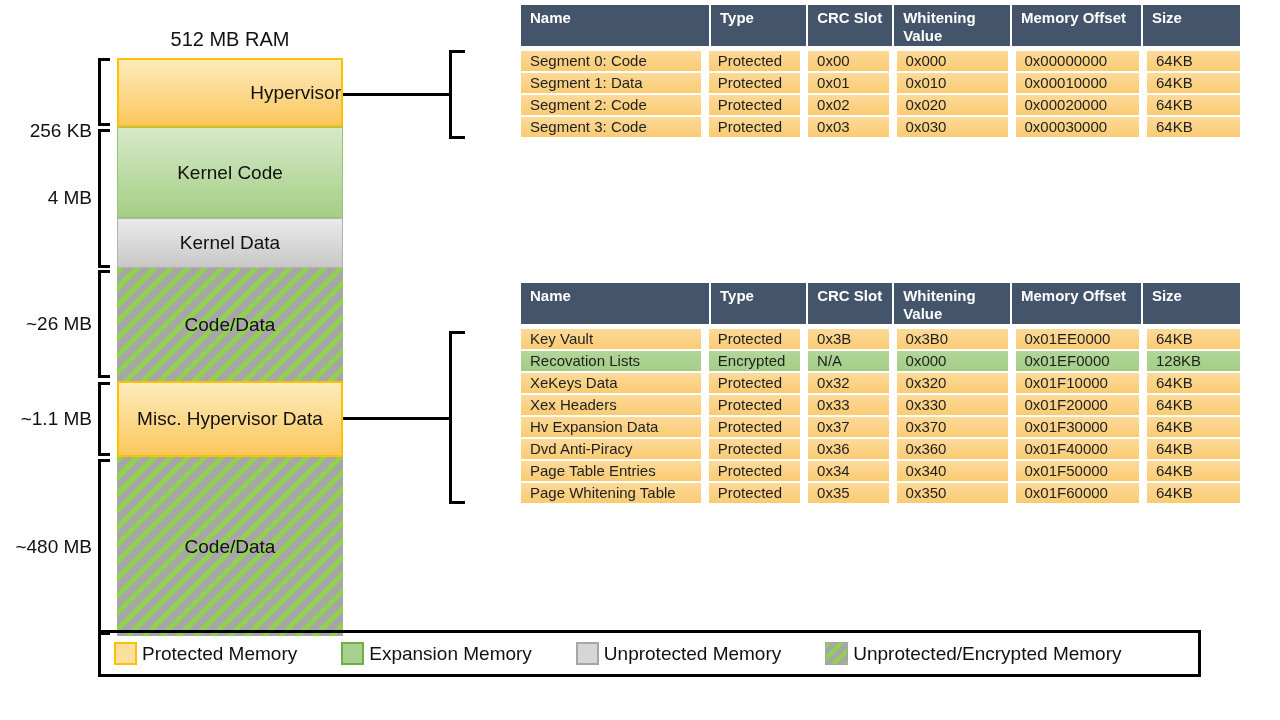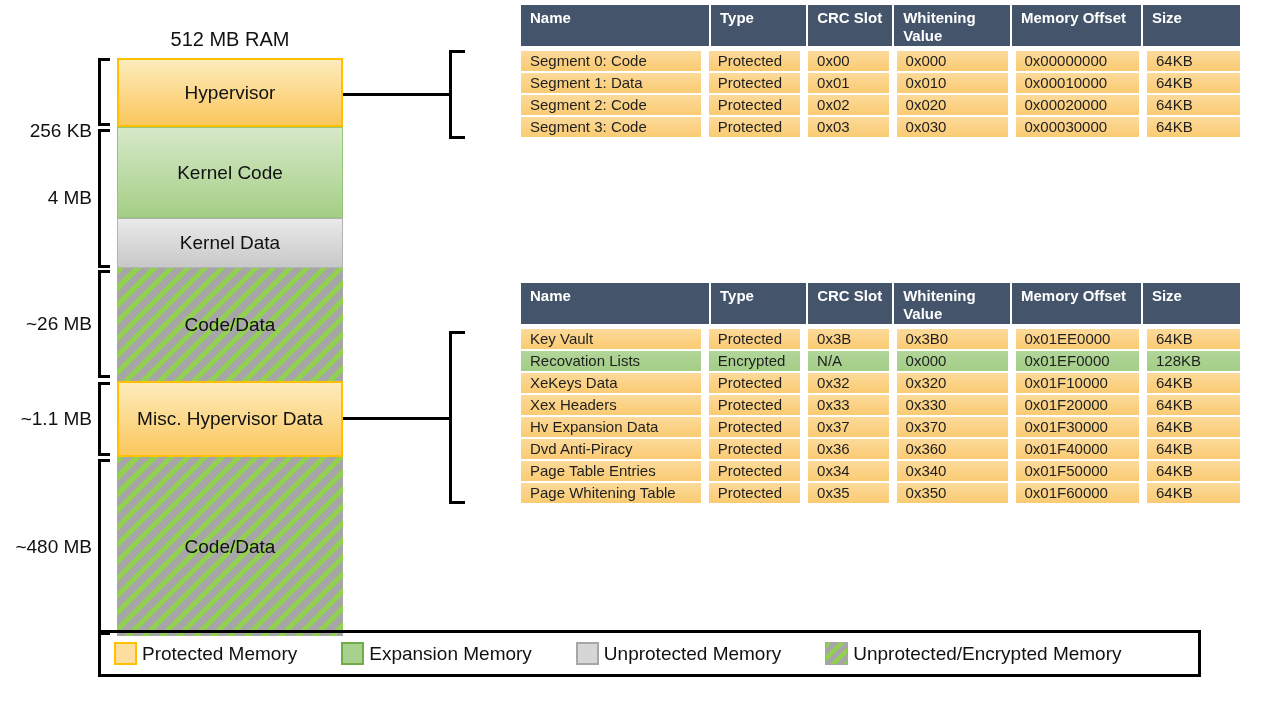--- a/index.html
+++ b/index.html
@@ -10,21 +10,21 @@
   
   .bar-title { position:absolute; left:115px; top:28px; width:230px; text-align:center;
                font-size:20px; color:#111; }
   .membar { position:absolute; left:117px; top:58px; width:226px; }
   .blk { width:226px; display:flex; align-items:center; justify-content:center;
          text-align:center; font-size:19px; color:#111; }
   .blk-protected { background:linear-gradient(#FDEBBC,#FBC75D); border:2px solid #FFC000; }
   .blk-kcode     { background:linear-gradient(#D7E9C9,#A4CE85); border:1px solid #96C47A; }
   .blk-kdata     { background:linear-gradient(#EAEAEA,#C8C8C8); border:1px solid #B3B3B3; }
   .blk-hatch     { background:repeating-linear-gradient(135deg,#92D050 0 5px,#A6A6A6 5px 12px); }
-  .bh0{height:69px;} .bh1{height:91px;} .bh2{height:50px;}
+  .bh0{height:69px;justify-content:flex-end;} .bh1{height:91px;} .bh2{height:50px;}
   .bh3{height:113px;} .bh4{height:76px; padding:0 16px;} .bh5{height:179px;}
 
   
   .size-bracket { position:absolute; left:98px; width:12px;
                   border:3px solid #000; border-right:none; }
   .sb0{top:58px;height:68px;} .sb1{top:129px;height:139px;} .sb2{top:270px;height:108px;}
   .sb3{top:382px;height:74px;} .sb4{top:459px;height:176px;}
   .size-label { position:absolute; left:6px; width:86px; text-align:right;
                 font-size:19px; line-height:24px; color:#111; }
   .sl0{top:80px;margin-top:39px;} .sl1{top:186px;} .sl2{top:312px;} .sl3{top:407px;} .sl4{top:535px;}

